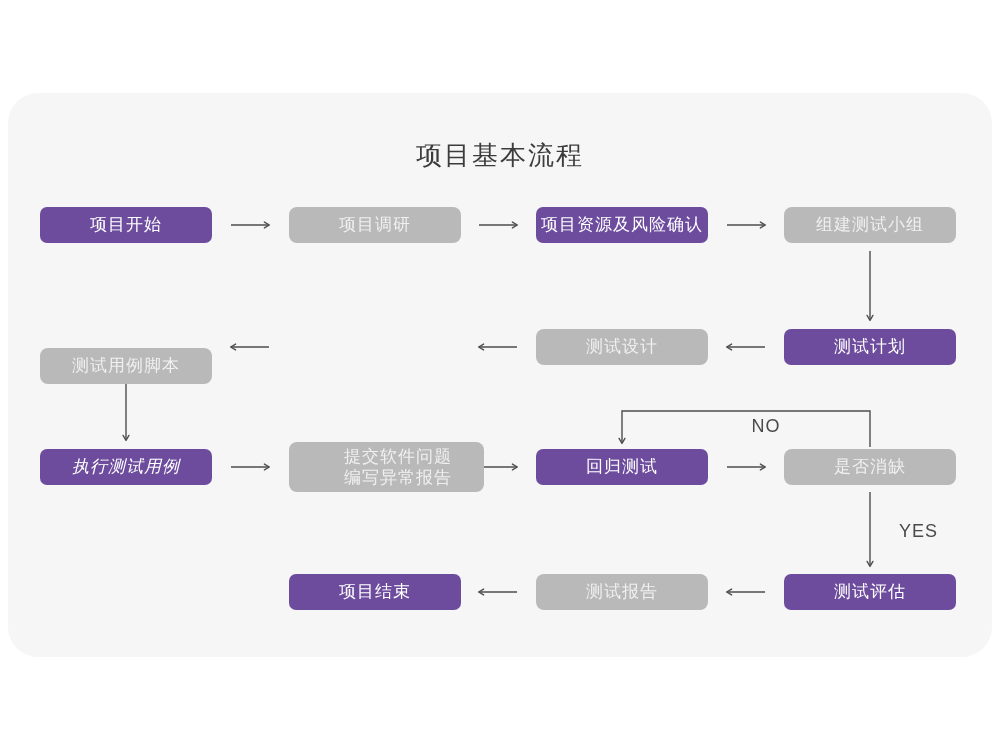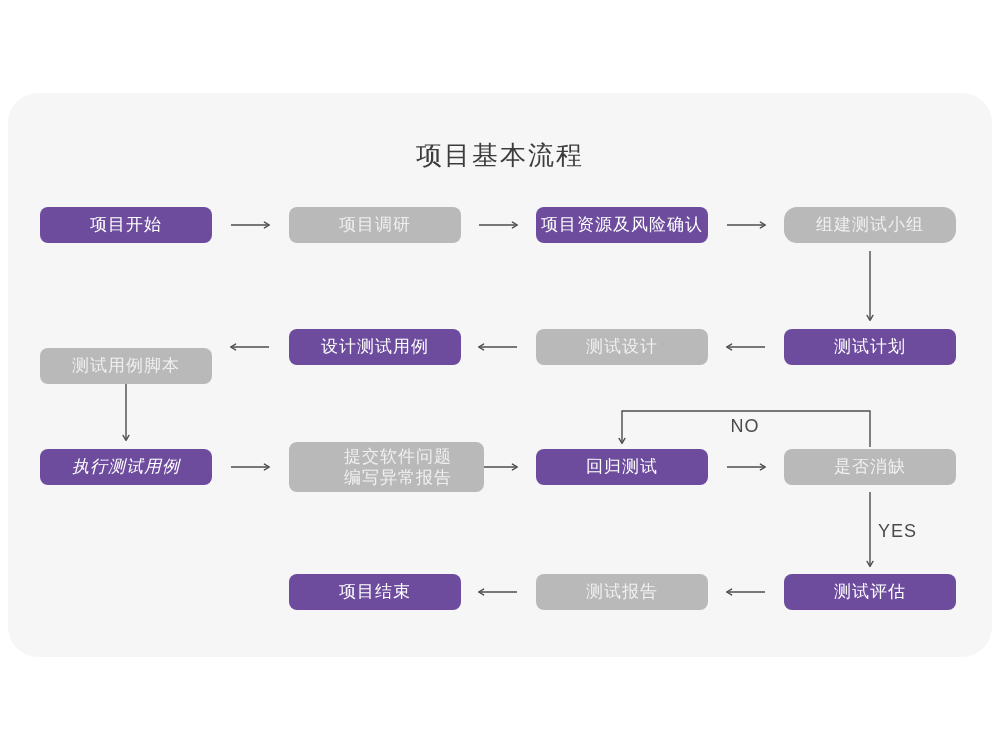--- a/index.html
+++ b/index.html
@@ -12,24 +12,24 @@
   .page{position:relative;width:1000px;height:750px;background:var(--page-bg);overflow:hidden;}
   .card{position:absolute;left:8px;top:93px;width:984px;height:564px;background:var(--card-bg);border-radius:30px;}
   .title{position:absolute;left:0;top:138px;width:1000px;text-align:center;margin:0;
          font-size:26px;font-weight:500;color:var(--title-text);letter-spacing:2px;}
   .connectors{position:absolute;left:0;top:0;width:1000px;height:750px;pointer-events:none;}
   .connectors line,.connectors polyline{stroke:var(--arrow);stroke-width:1.4;fill:none;}
   .connectors .ah-path{stroke:var(--arrow);stroke-width:1.6;fill:none;stroke-linecap:round;stroke-linejoin:round;}
   .node{position:absolute;width:172px;height:36px;border-radius:8px;
         display:flex;align-items:center;justify-content:center;text-align:center;
         font-size:17px;line-height:1.25;white-space:pre-line;letter-spacing:1px;}
-  .node[data-variant="purple"]{background:var(--node-purple);color:var(--node-text-purple);}
+  .node[data-variant="purple"]{background:var(--node-purple);color:var(--node-text-purple);border-radius:7px;}
   .node[data-variant="gray"]{background:var(--node-gray);color:var(--node-text-gray);}
   .node.tall{height:50px;padding-left:23px;}
-  .edge-label{position:absolute;font-size:18px;color:var(--edge-label-text);letter-spacing:1px;}
+  .edge-label{position:absolute;font-size:18px;color:var(--edge-label-text);letter-spacing:1px;margin-left:21px;}
   .edge-label.centered{transform:translate(-50%,-50%);}
   .edge-label.vcentered{transform:translateY(-50%);}
 </style>
 </head>
 <body>
 
 <div class="page">
   <div class="card"></div>
 
   <h1 class="title">项目基本流程</h1>
@@ -61,25 +61,24 @@
 
     <line x1="870" y1="492" x2="870" y2="566" marker-end="url(#ah)"></line>
 
     <line x1="765" y1="592" x2="727" y2="592" marker-end="url(#ah)"></line>
     <line x1="517" y1="592" x2="479" y2="592" marker-end="url(#ah)"></line>
   </svg>
 
   <div class="node" style="left:40px;top:207px;" data-variant="purple">项目开始</div>
   <div class="node" style="left:289px;top:207px;" data-variant="gray">项目调研</div>
   <div class="node" style="left:536px;top:207px;" data-variant="purple">项目资源及风险确认</div>
-  <div class="node" style="left:784px;top:207px;border-radius:13px;" data-variant="gray">组建测试小组</div>
+  <div class="node" style="left:784px;top:207px;" data-variant="gray">组建测试小组</div>
 
   <div class="node" style="left:784px;top:329px;" data-variant="purple">测试计划</div>
   <div class="node" style="left:536px;top:329px;" data-variant="gray">测试设计</div>
-  <div class="node" style="left:289px;top:329px;" data-variant="purple">设计测试用例</div>
   <div class="node" style="left:40px;top:313px;margin-top:35px;" data-variant="gray">测试用例脚本</div>
 
   <div class="node" style="left:40px;top:449px;font-style:italic;" data-variant="purple">执行测试用例</div>
   <div class="node tall" style="left:289px;top:442px;" data-variant="gray">提交软件问题
 编写异常报告</div>
   <div class="node" style="left:536px;top:449px;" data-variant="purple">回归测试</div>
   <div class="node" style="left:784px;top:449px;" data-variant="gray">是否消缺</div>
 
   <div class="node" style="left:784px;top:574px;" data-variant="purple">测试评估</div>
   <div class="node" style="left:536px;top:574px;" data-variant="gray">测试报告</div>

